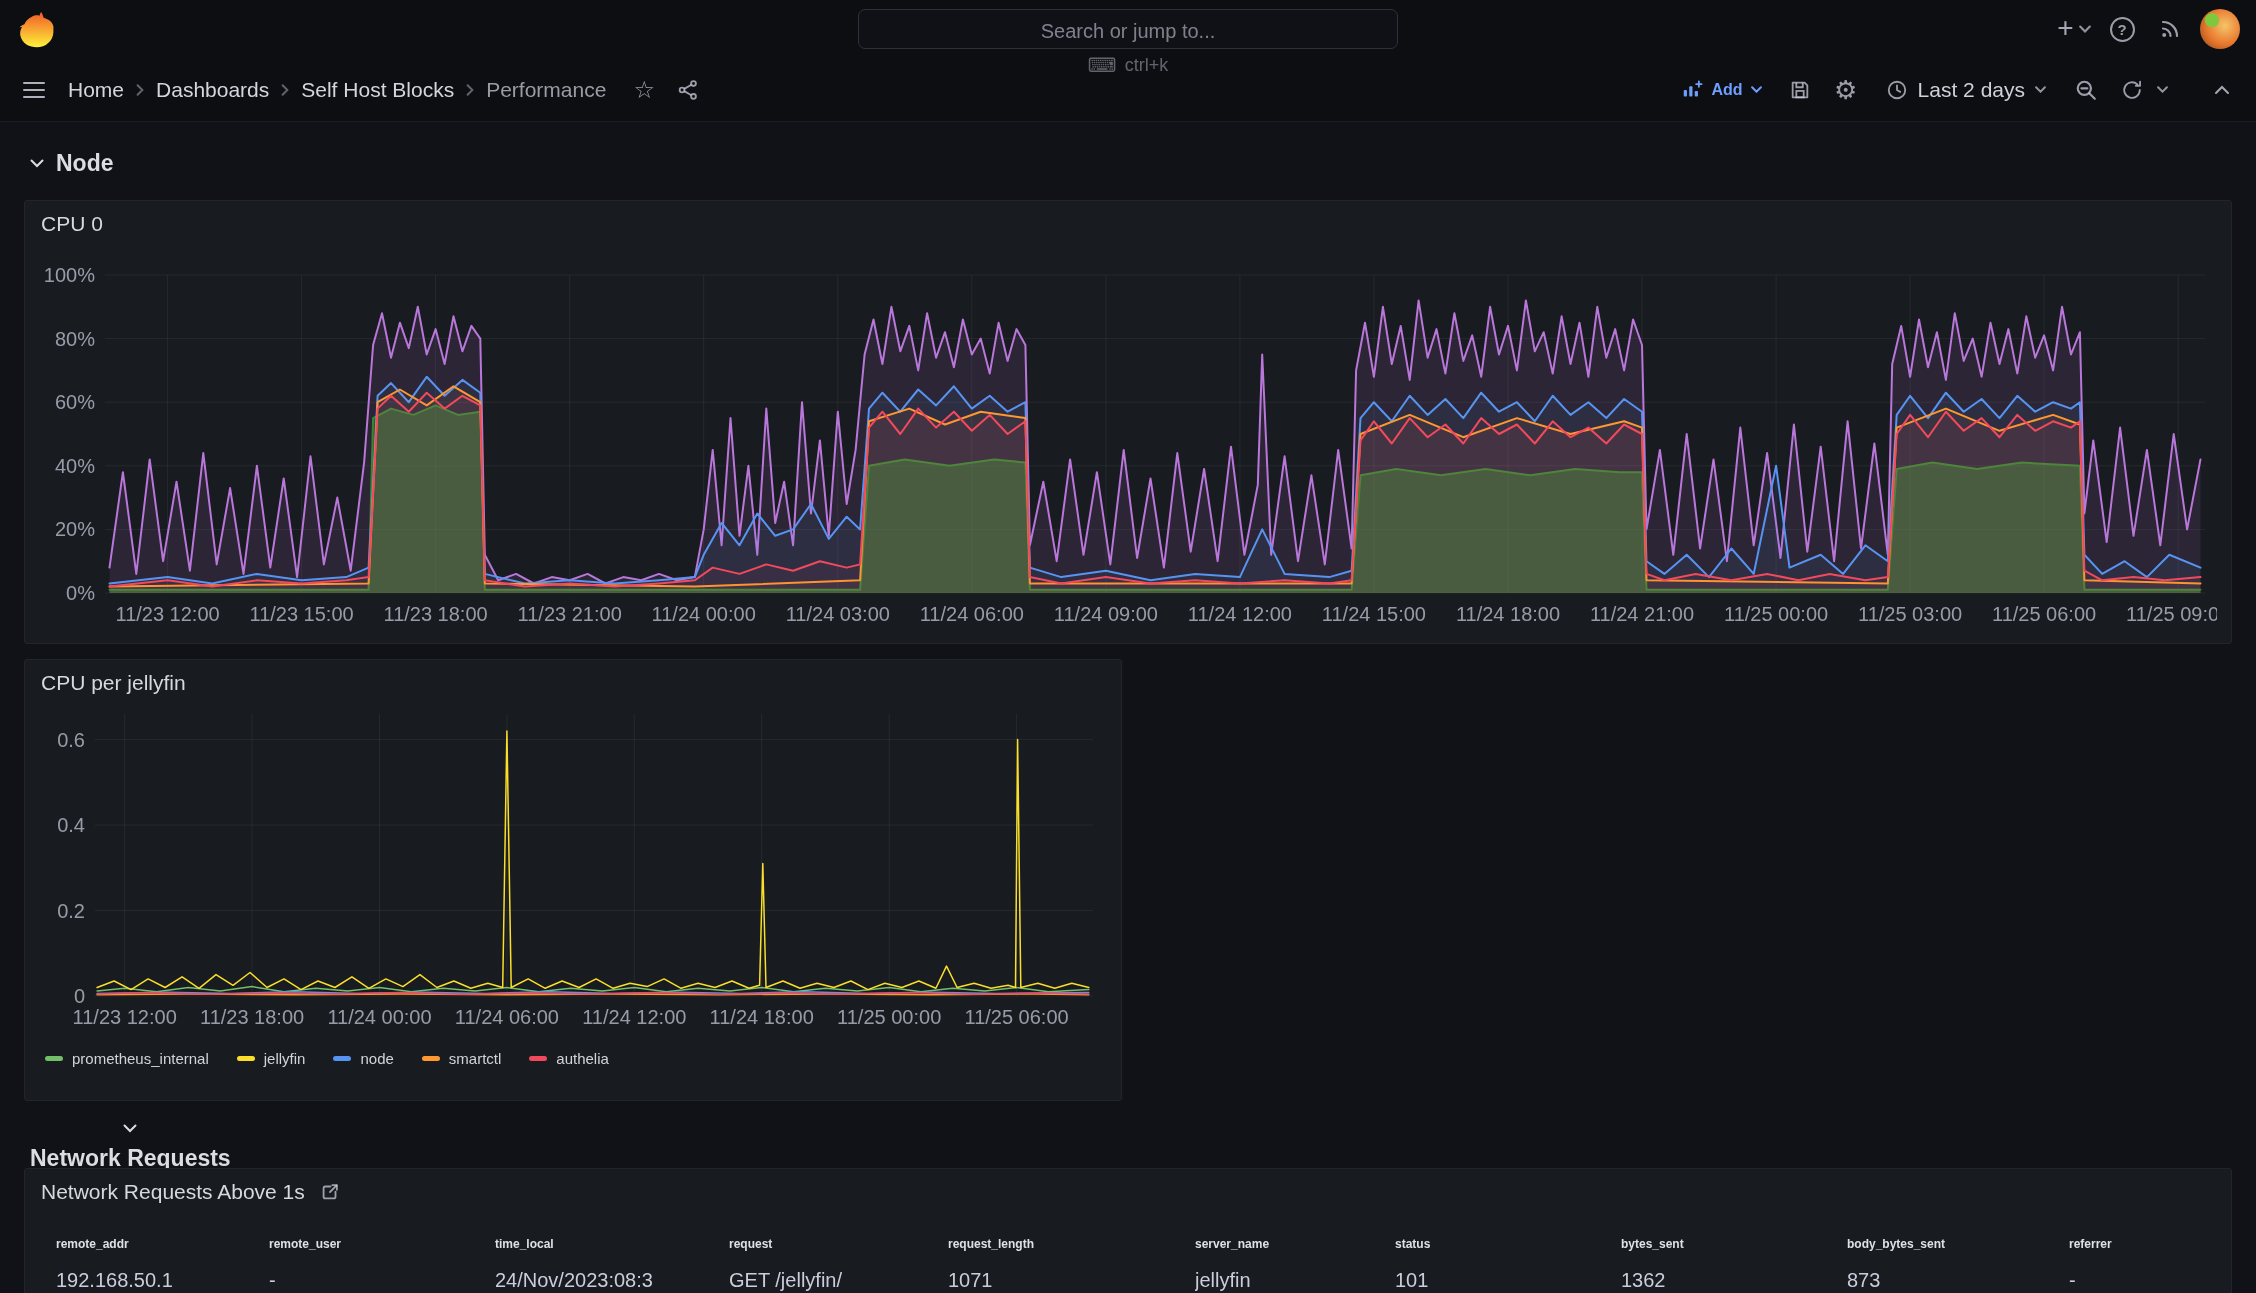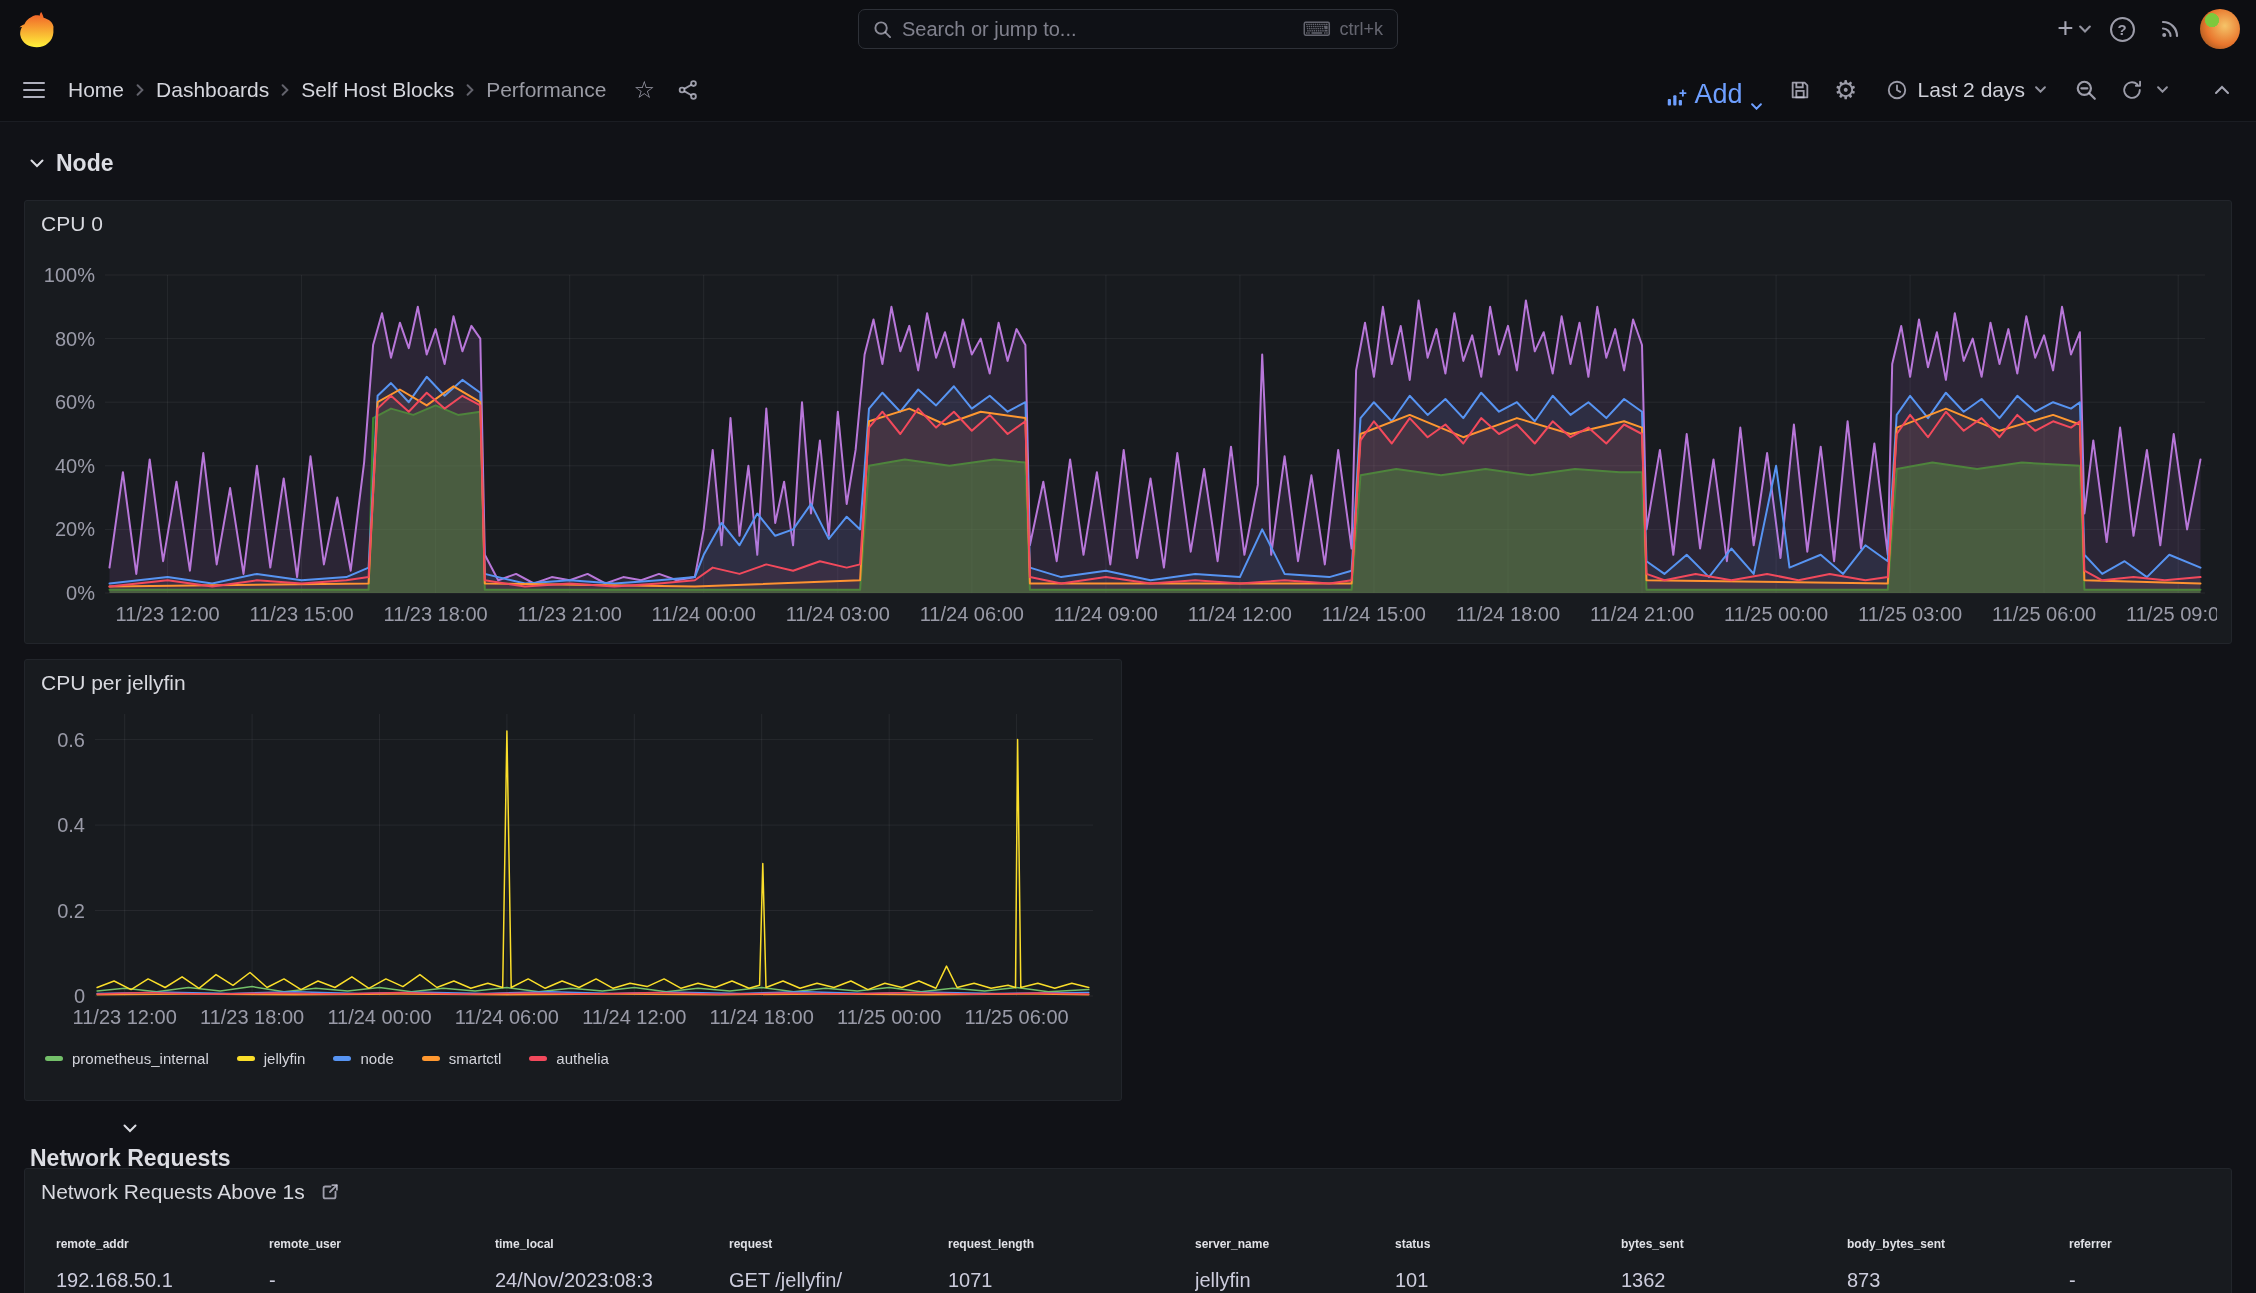--- a/index.html
+++ b/index.html
@@ -5,21 +5,21 @@
   * { box-sizing: border-box; margin: 0; padding: 0; }
   html,body { width:2256px; height:1293px; overflow:hidden; background:#111217;
     font-family:"Liberation Sans", sans-serif; color:#ccccdc; }
 
   
   .topbar { position:absolute; left:0; top:0; width:2256px; height:58px; background:#0d0e12;
     display:flex; align-items:center; padding:0 16px; z-index:20; }
   .logo { width:42px; height:42px; display:flex; align-items:center; justify-content:center; cursor:pointer; }
   .searchbox { position:absolute; left:50%; transform:translateX(-50%); width:540px; height:40px;
     background:#0f1116; border:1px solid #2e3138; border-radius:7px; display:flex; align-items:center;
-    padding:0 14px; gap:10px; cursor:pointer; }
+    padding:0 14px; gap:10px; cursor:pointer;flex-direction:column; }
   .searchbox .ph { font-size:20px; color:rgba(204,204,220,.6); flex:1; }
   .searchbox .short { display:flex; align-items:center; gap:8px; color:rgba(204,204,220,.45); font-size:18px; }
   .kbd-glyph { font-family:"DejaVu Sans", sans-serif; font-size:20px; }
   .top-actions { margin-left:auto; display:flex; align-items:center; gap:12px; }
   .icon-btn { min-width:36px; height:36px; display:flex; align-items:center; justify-content:center;
     border-radius:5px; cursor:pointer; color:rgba(204,204,220,.75); }
   .plus-glyph { font-size:28px; line-height:1; color:rgba(204,204,220,.8); margin-top:-3px; }
   .qcircle { width:25px; height:25px; border:2px solid rgba(204,204,220,.75); border-radius:50%;
     display:flex; align-items:center; justify-content:center; font-size:15px; font-weight:bold; }
   .avatar { width:40px; height:40px; border-radius:50%; cursor:pointer;
@@ -30,21 +30,21 @@
   
   .navbar { position:absolute; left:0; top:58px; width:2256px; height:64px; background:#0d0e12;
     border-bottom:1px solid #1b1d23; display:flex; align-items:center; padding:0 16px; gap:16px; z-index:15; }
   .crumbs { display:flex; align-items:center; gap:12px; font-size:21px; }
   .crumb { color:#d5d6dd; cursor:pointer; white-space:nowrap; }
   .crumb.current { color:#9a9ba4; cursor:default; }
   .sep { display:flex; align-items:center; }
   .nav-left-icons { display:flex; align-items:center; gap:8px; margin-left:4px; }
   .star-glyph { font-family:"DejaVu Sans", sans-serif; font-size:24px; color:rgba(204,204,220,.75); }
   .nav-right { margin-left:auto; display:flex; align-items:center; gap:10px; }
-  .add-btn { display:flex; align-items:flex-end; gap:8px; color:#6E9FFF; font-size:27px; font-weight:400;
+  .add-btn { display:flex; align-items:center; gap:8px; color:#6E9FFF; font-size:16px; font-weight:700;
     padding:0 10px; height:40px; cursor:pointer; }
   .gear-glyph { font-family:"DejaVu Sans", sans-serif; font-size:26px; }
   .time-picker { display:flex; align-items:center; gap:10px; padding:0 12px; height:40px;
     color:#cfd0d8; font-size:21px; cursor:pointer; white-space:nowrap; }
   .refresh-group { display:flex; align-items:center; }
   .collapse-btn { margin-left:20px; }
 
   
   .section-header { position:absolute; display:flex; align-items:center; gap:12px; cursor:pointer; }
   .section-title { font-size:23px; font-weight:600; color:#dcdde3; }

